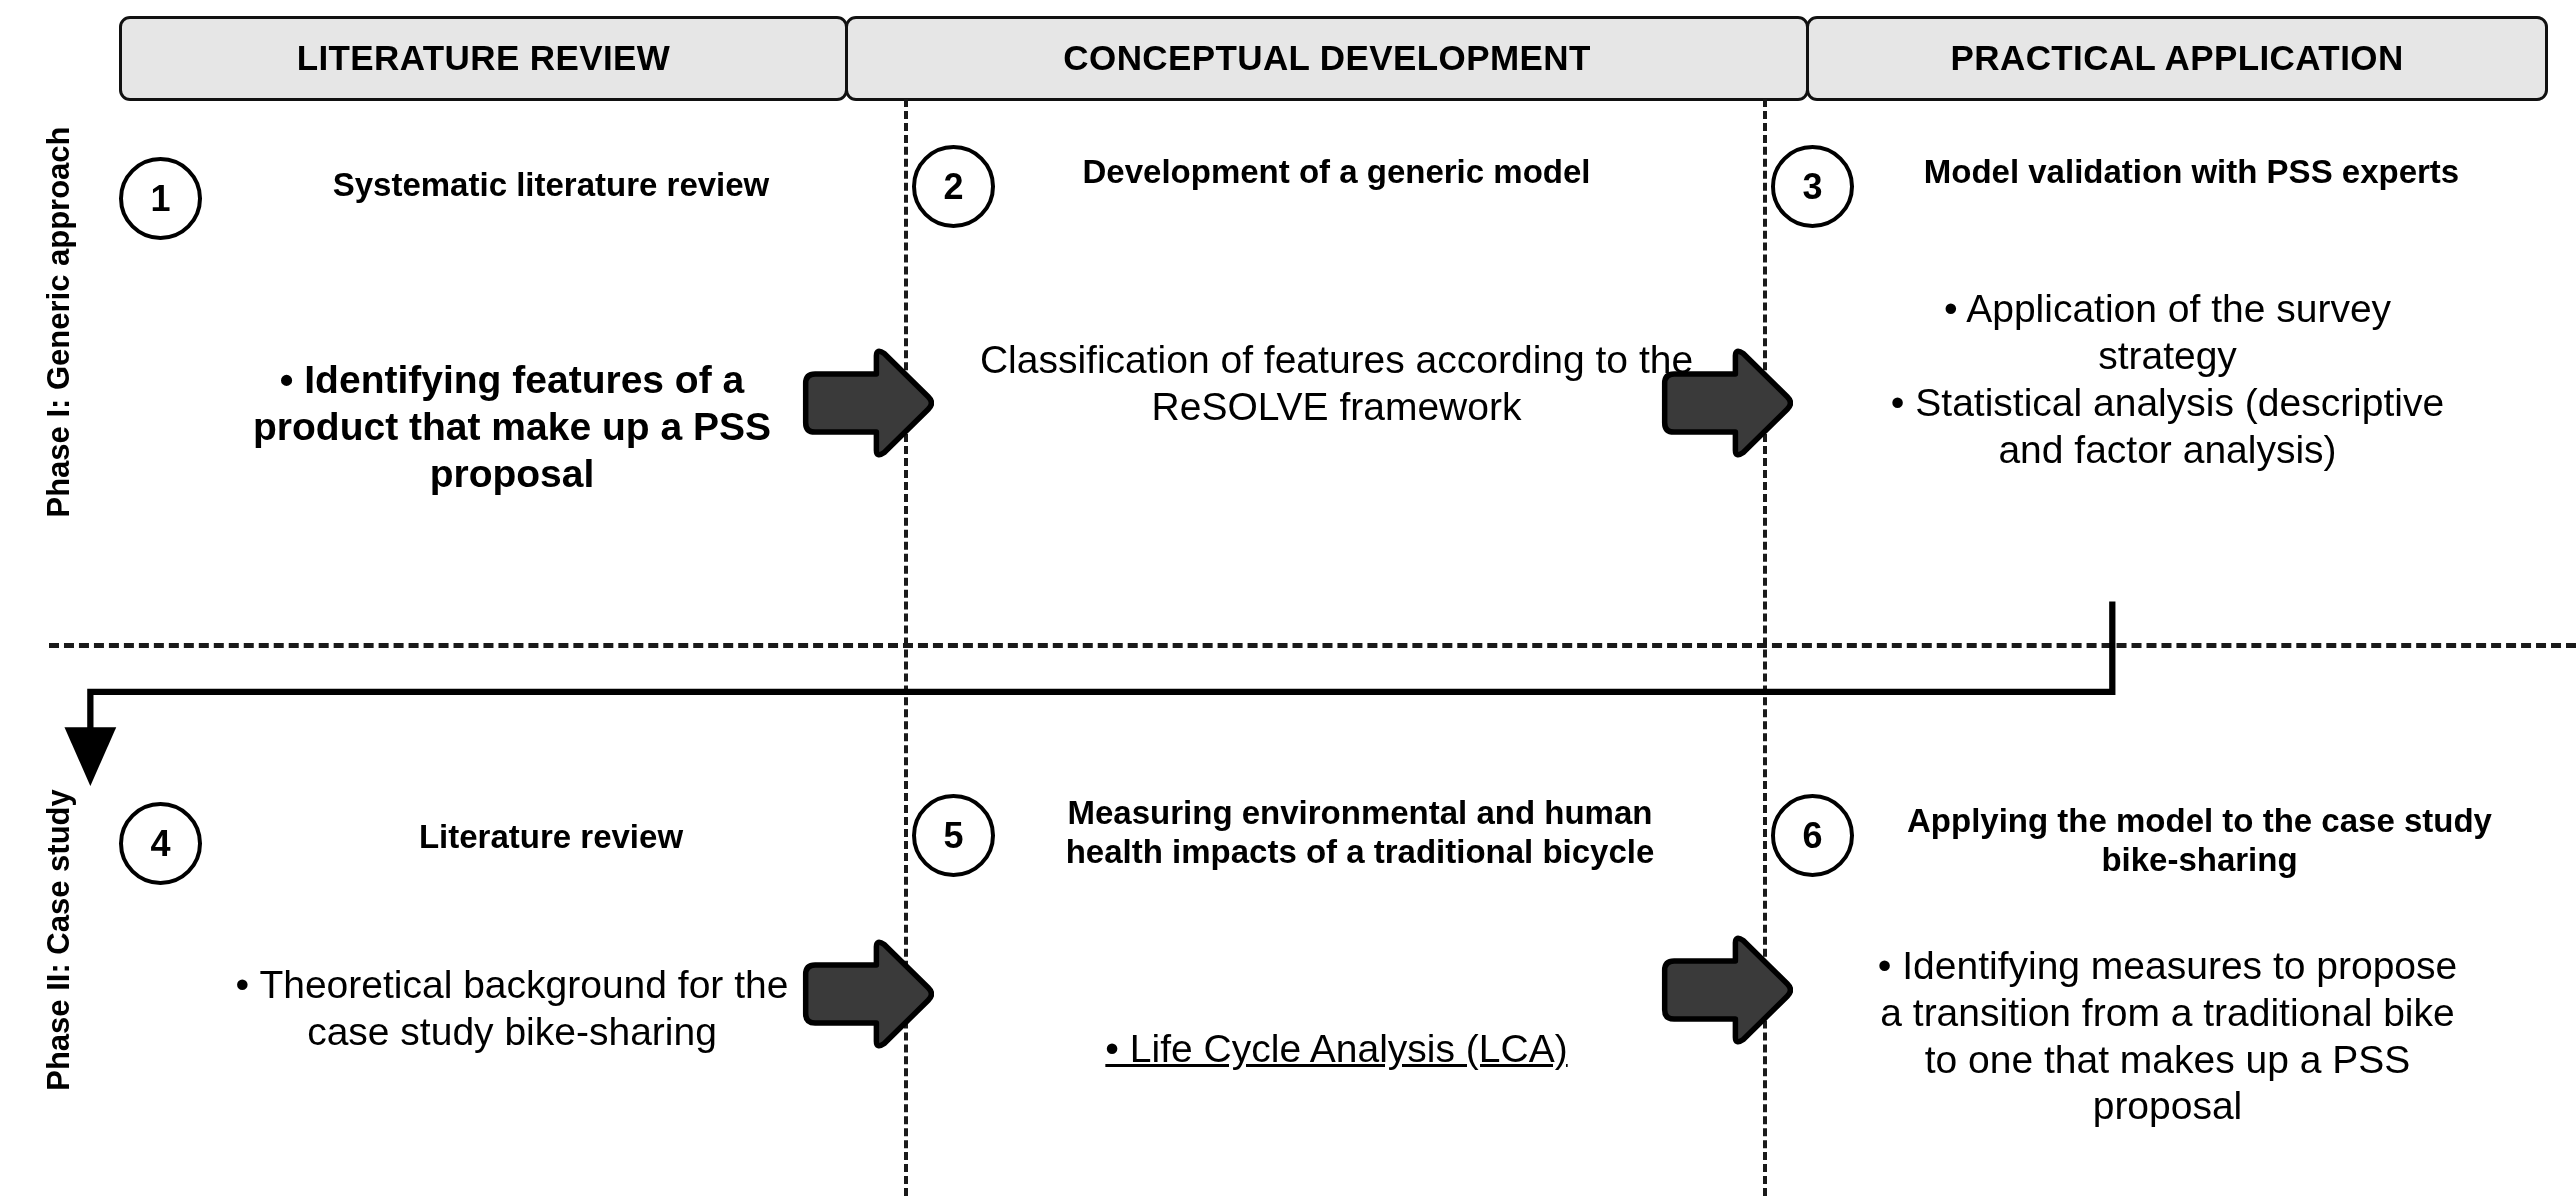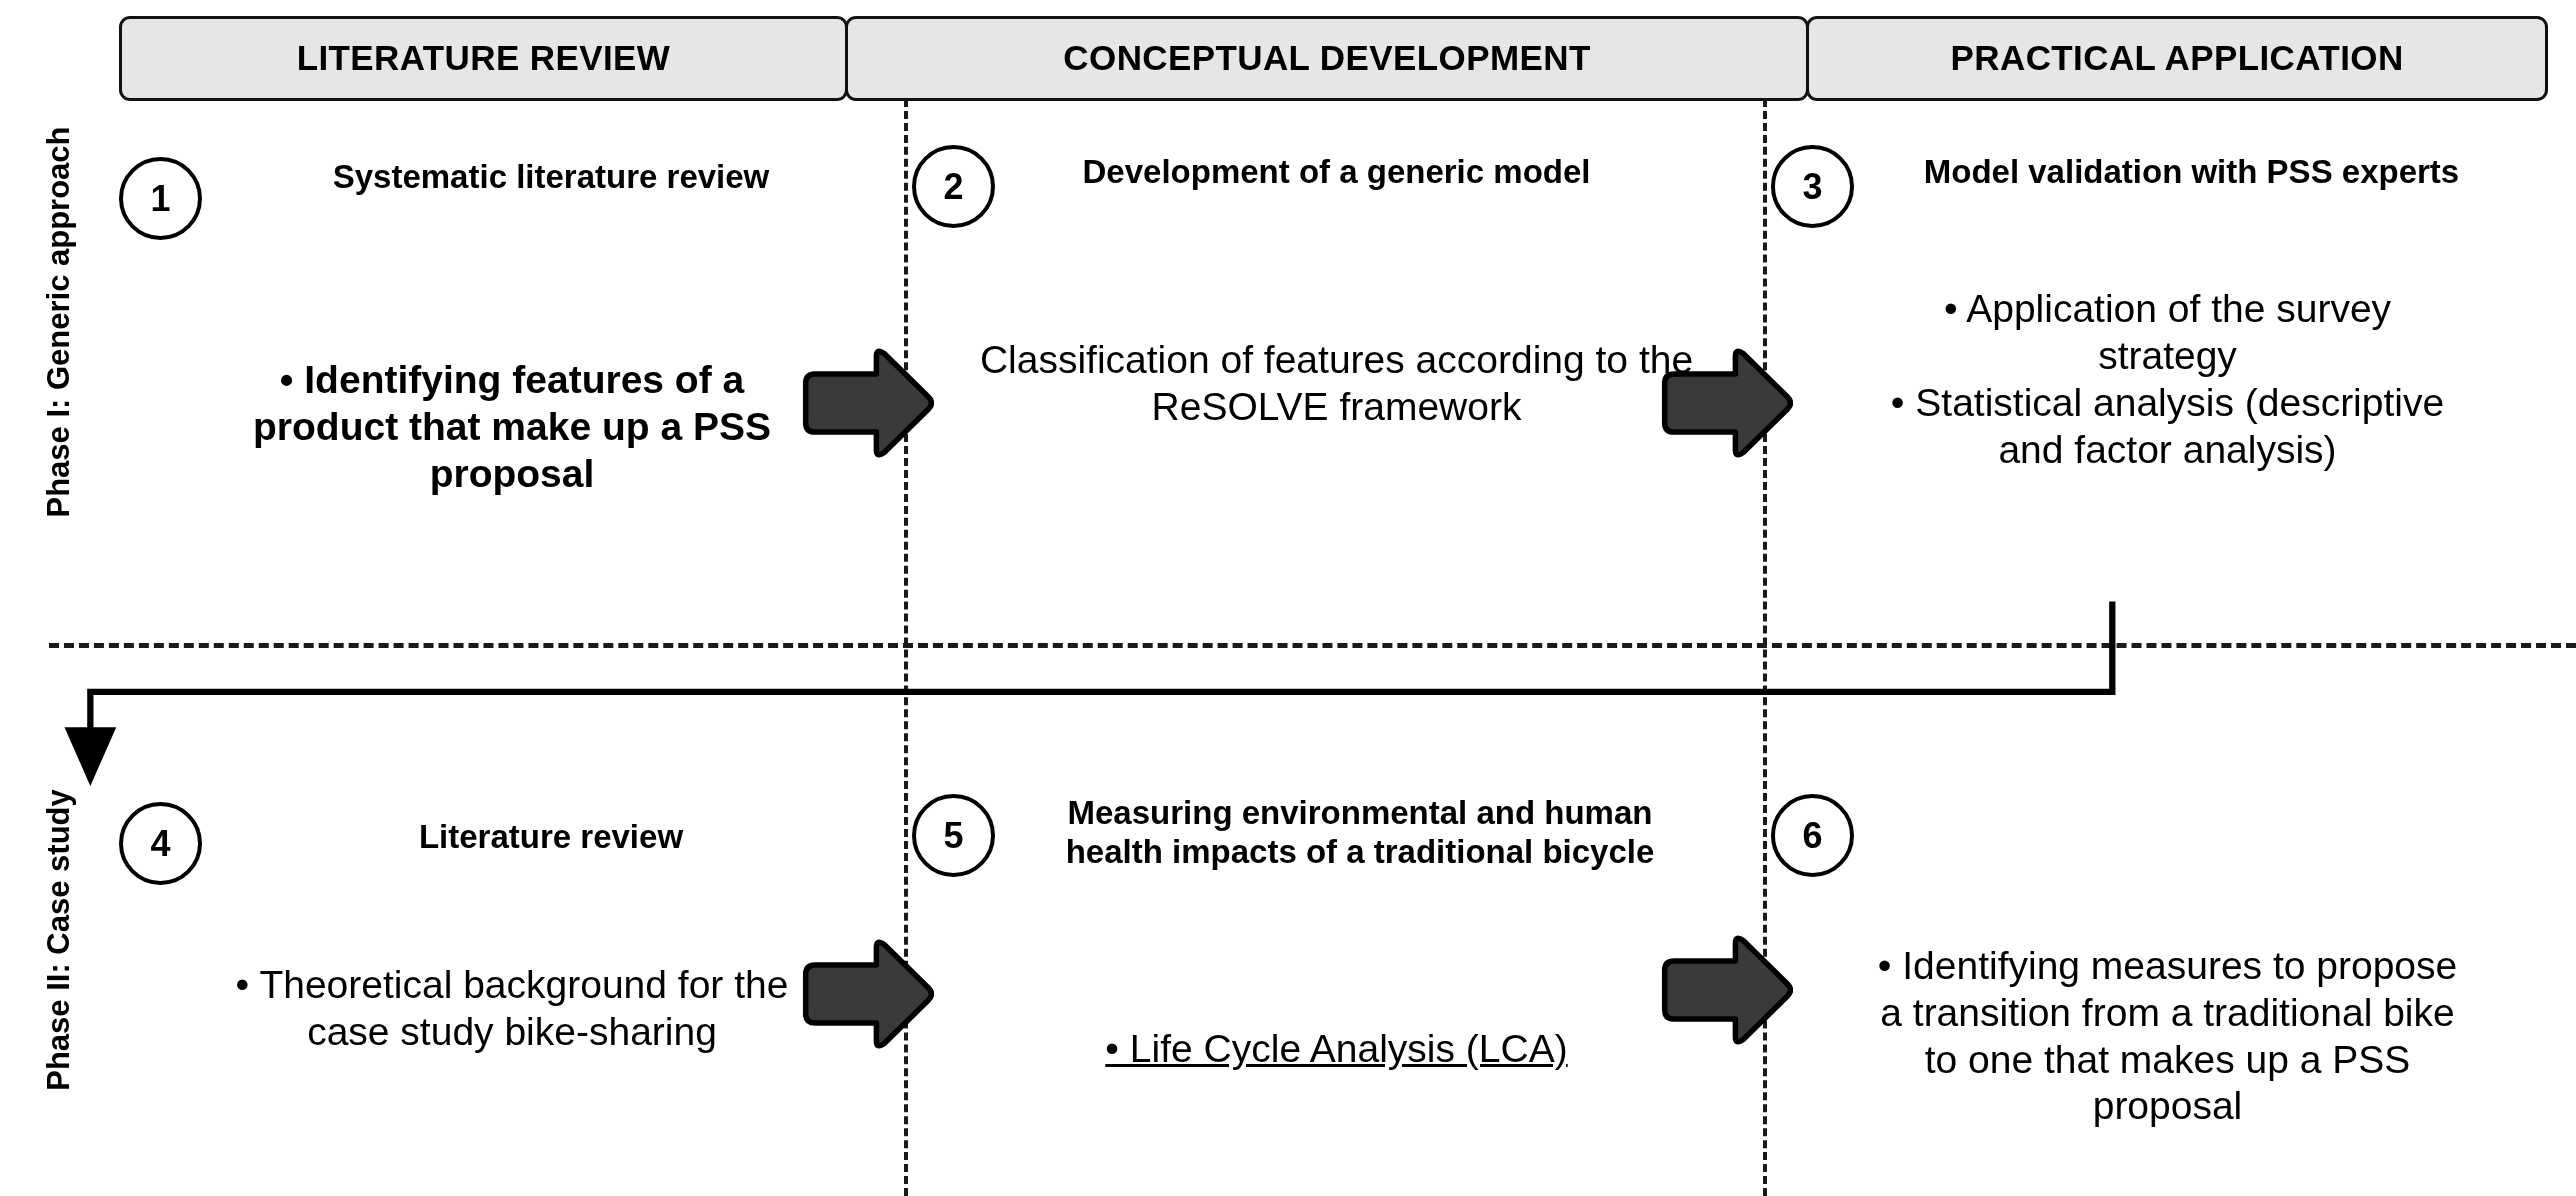--- a/index.html
+++ b/index.html
@@ -168,21 +168,21 @@
   <div id="phase-divider"></div>
 
   <svg id="connector" viewBox="0 0 2700 260">
     <path d="M 2630 25 L 2630 140 L 53 140 L 53 215" fill="none" stroke="#000000" stroke-width="8"></path>
     <path d="M 53 260 L 20 185 L 86 185 Z" fill="#000000"></path>
   </svg>
 
   <div class="step" style="left:119px; top:157px; width:786px;">
     <div class="step-head" style="height:126px;">
       <div class="circle">1</div>
-      <div class="step-title" style="position:absolute; left:94px; top:1px; width:676px;">Systematic literature review</div>
+      <div class="step-title" style="position:absolute; left:94px; top:9px; width:676px;">Systematic literature review</div>
     </div>
     <div class="step-body" style="margin-top:74px; padding:0 102px;font-weight:bold;">• Identifying features of a product that make up a PSS proposal</div>
   </div>
 
   <svg class="block-arrow" style="left:796px; top:348px;" viewBox="0 0 175 140">
     <path d="M 12 45 Q 12 33 24 33 L 102 33 L 102 10 Q 102 0 112 7 L 168 62 Q 176 70 168 78 L 112 133 Q 102 140 102 130 L 102 107 L 24 107 Q 12 107 12 95 Z" fill="#3a3a3a" stroke="#000000" stroke-width="7" stroke-linejoin="round"></path>
   </svg>
 
   <div class="step" style="left:912px; top:145px; width:849px;">
     <div class="step-head" style="height:149px;">
@@ -225,18 +225,19 @@
     <div class="step-body" style="margin-top:35px; padding:0 47px;text-decoration:underline;">• Life Cycle Analysis (LCA)</div>
   </div>
 
   <svg class="block-arrow" style="left:1655px; top:935px;" viewBox="0 0 175 140">
     <path d="M 12 45 Q 12 33 24 33 L 102 33 L 102 10 Q 102 0 112 7 L 168 62 Q 176 70 168 78 L 112 133 Q 102 140 102 130 L 102 107 L 24 107 Q 12 107 12 95 Z" fill="#3a3a3a" stroke="#000000" stroke-width="7" stroke-linejoin="round"></path>
   </svg>
 
   <div class="step" style="left:1771px; top:794px; width:793px;">
     <div class="step-head" style="height:149px;">
       <div class="circle">6</div>
+      <div class="step-title" style="position:absolute; left:118px; top:7.9px; width:621px;">Applying the model to the case study bike-sharing</div>
     </div>
     <div class="step-body" style="margin-top:0px; padding:0 94px;">• Identifying measures to propose a transition from a traditional bike to one that makes up a PSS proposal</div>
   </div>
 
 </div>
 
 
 </body></html>

